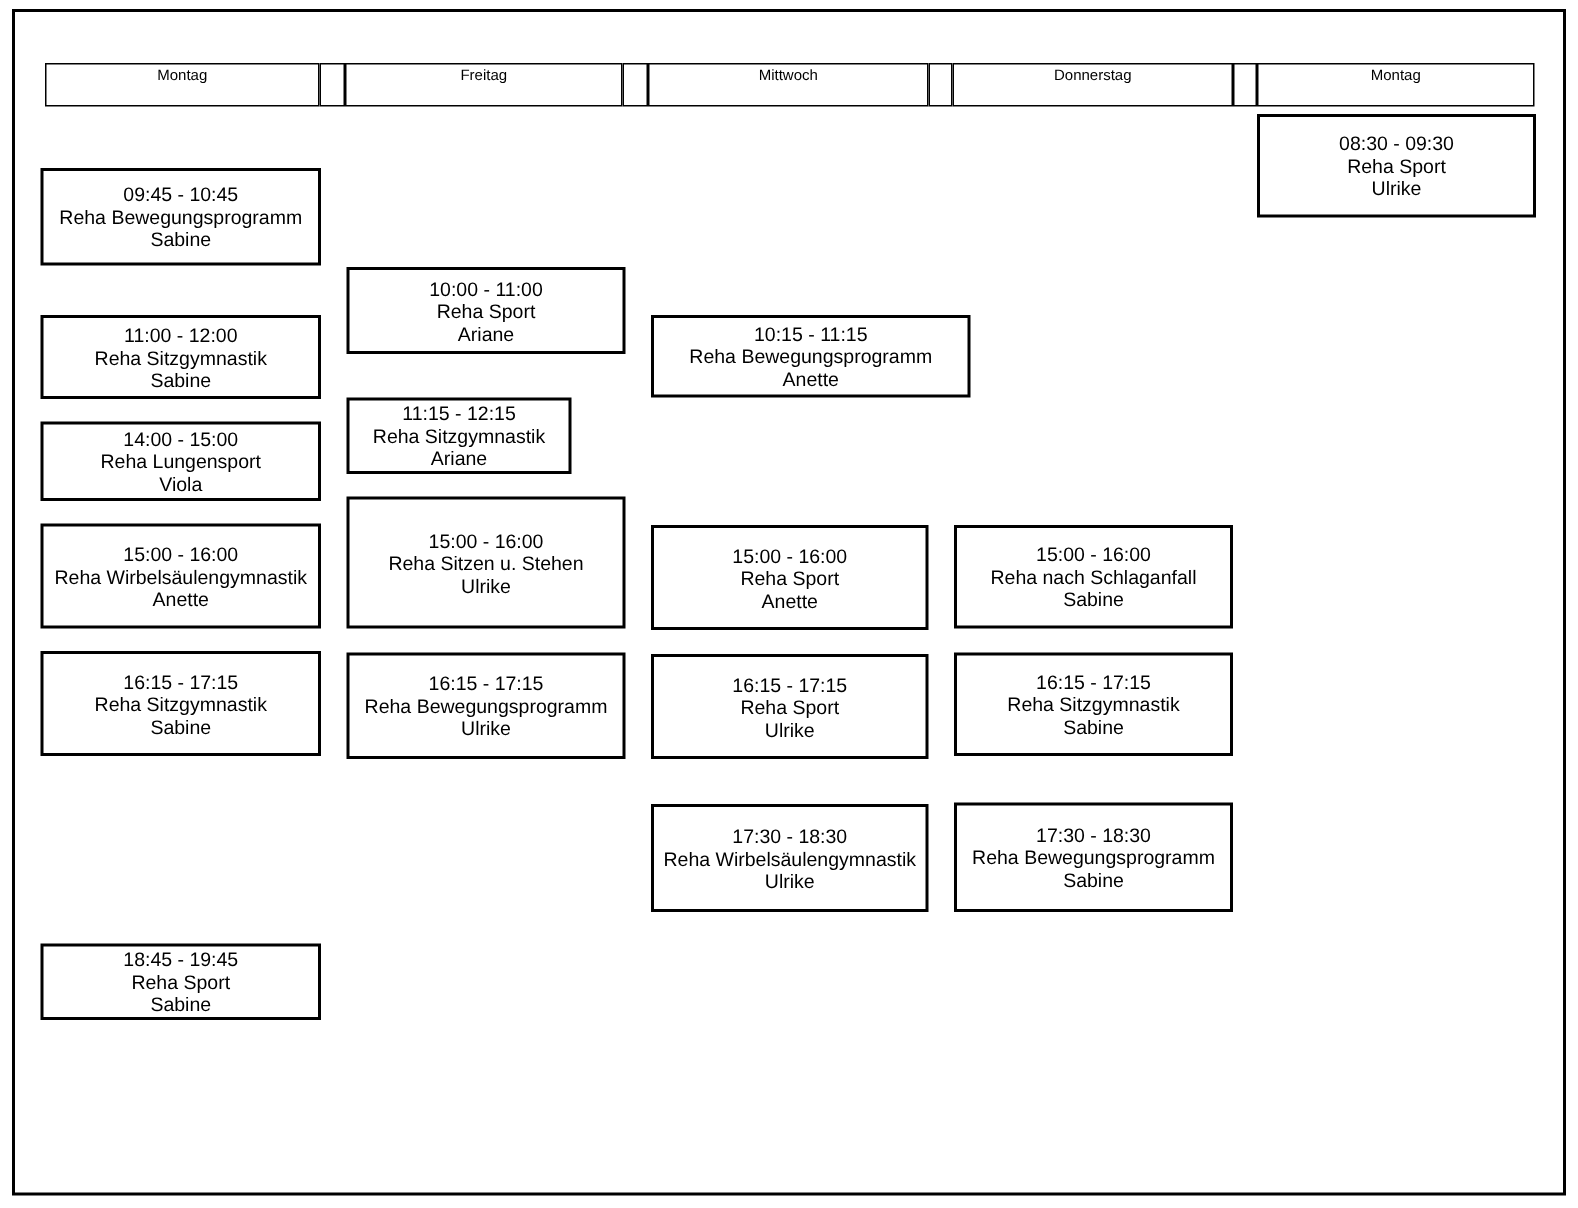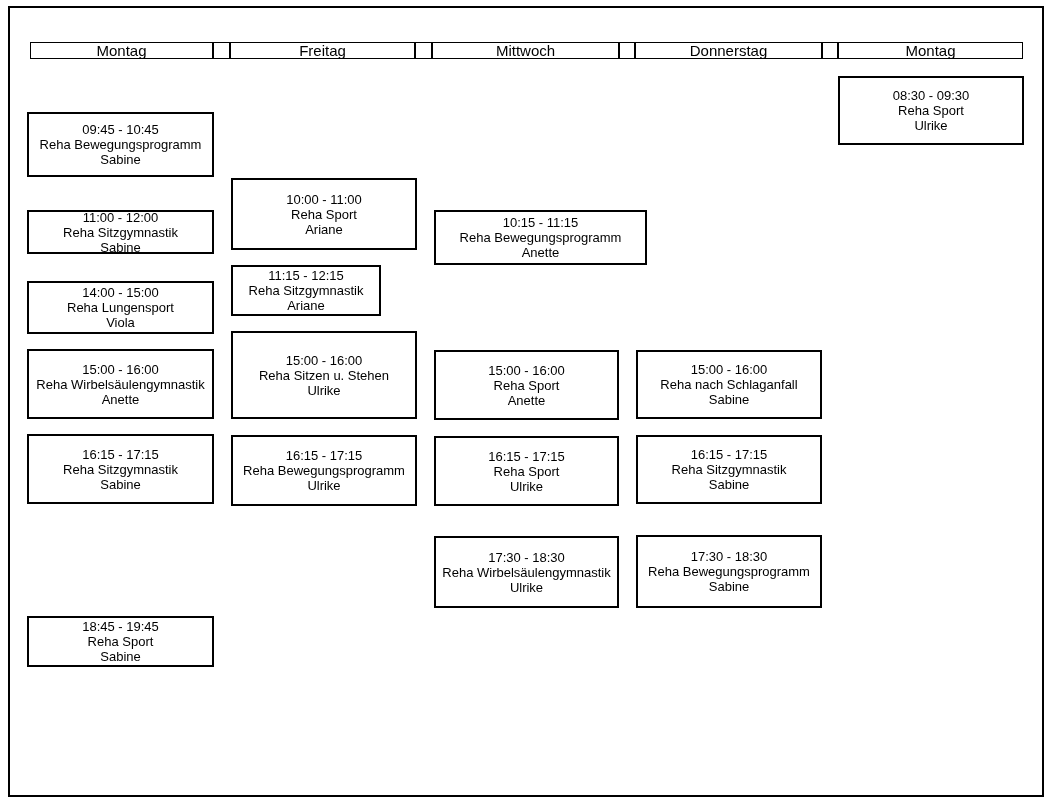--- a/index.html
+++ b/index.html
@@ -24,25 +24,25 @@
     top: 6px;
     width: 1036px;
     height: 791px;
     border: 2px solid #000000;
     box-sizing: border-box;
     background: #ffffff;
   }
   .hcell {
     position: absolute;
     top: 42px;
-    height: 17px;
+    height: 29px;
     border: 1px solid #000000;
     box-sizing: border-box;
     background: #ffffff;
-    font-size: 15px;
+    font-size: 10px;
     line-height: 15px;
     text-align: center;
   }
   .event {
     position: absolute;
     border: 2px solid #000000;
     box-sizing: border-box;
     background: #ffffff;
     display: flex;
     flex-direction: column;
@@ -72,47 +72,47 @@
   <div class="hcell" style="left:619px;width:16px"></div>
   <div class="hcell" style="left:635px;width:187px">Donnerstag</div>
   <div class="hcell" style="left:822px;width:16px"></div>
   <div class="hcell" style="left:838px;width:185px">Montag</div>
 
   <div class="event" style="left:27px;top:112px;width:187px;height:65px">
     <div class="line">09:45 - 10:45</div>
     <div class="line">Reha Bewegungsprogramm</div>
     <div class="line">Sabine</div>
   </div>
-  <div class="event" style="left:27px;top:210px;width:187px;height:44px">
+  <div class="event" style="left:27px;top:210px;width:187px;height:56px">
     <div class="line">11:00 - 12:00</div>
     <div class="line">Reha Sitzgymnastik</div>
     <div class="line">Sabine</div>
   </div>
   <div class="event" style="left:27px;top:281px;width:187px;height:53px">
     <div class="line">14:00 - 15:00</div>
     <div class="line">Reha Lungensport</div>
     <div class="line">Viola</div>
   </div>
   <div class="event" style="left:27px;top:349px;width:187px;height:70px">
     <div class="line">15:00 - 16:00</div>
     <div class="line">Reha Wirbelsäulengymnastik</div>
     <div class="line">Anette</div>
   </div>
   <div class="event" style="left:27px;top:434px;width:187px;height:70px">
     <div class="line">16:15 - 17:15</div>
     <div class="line">Reha Sitzgymnastik</div>
     <div class="line">Sabine</div>
   </div>
-  <div class="event" style="left:27px;top:616px;width:187px;height:51px">
+  <div class="event" style="left:27px;top:629px;width:187px;height:51px">
     <div class="line">18:45 - 19:45</div>
     <div class="line">Reha Sport</div>
     <div class="line">Sabine</div>
   </div>
 
-  <div class="event" style="left:231px;top:178px;width:186px;height:72px">
+  <div class="event" style="left:231px;top:178px;width:186px;height:58px">
     <div class="line">10:00 - 11:00</div>
     <div class="line">Reha Sport</div>
     <div class="line">Ariane</div>
   </div>
   <div class="event" style="left:231px;top:265px;width:150px;height:51px">
     <div class="line">11:15 - 12:15</div>
     <div class="line">Reha Sitzgymnastik</div>
     <div class="line">Ariane</div>
   </div>
   <div class="event" style="left:231px;top:331px;width:186px;height:88px">

